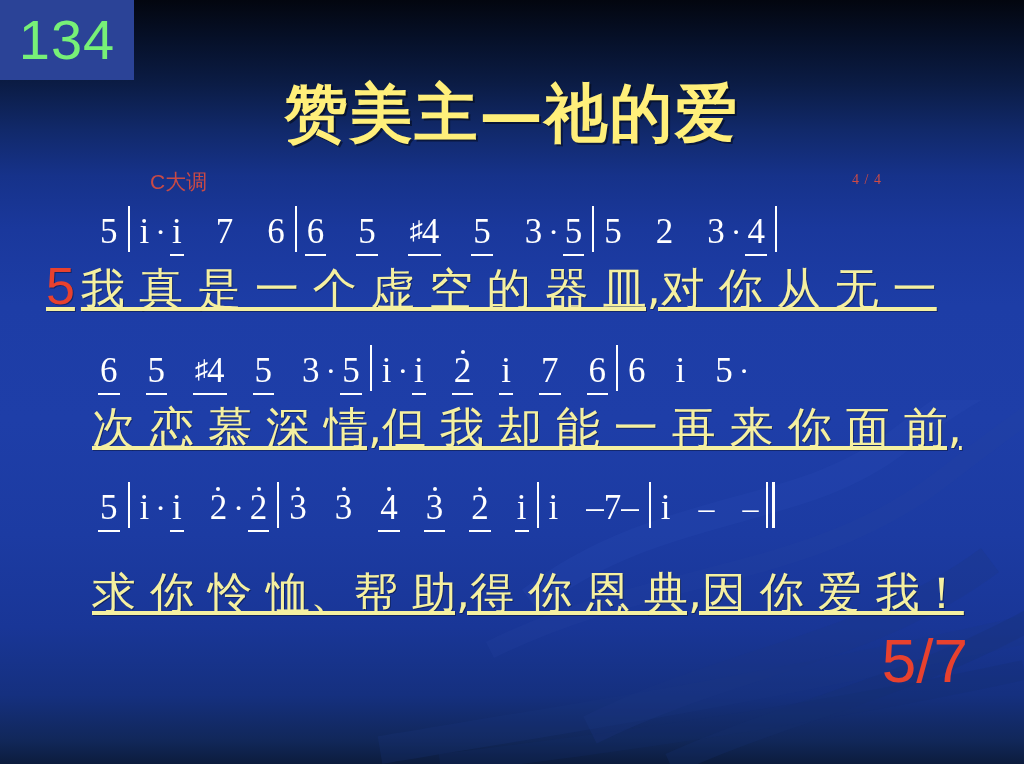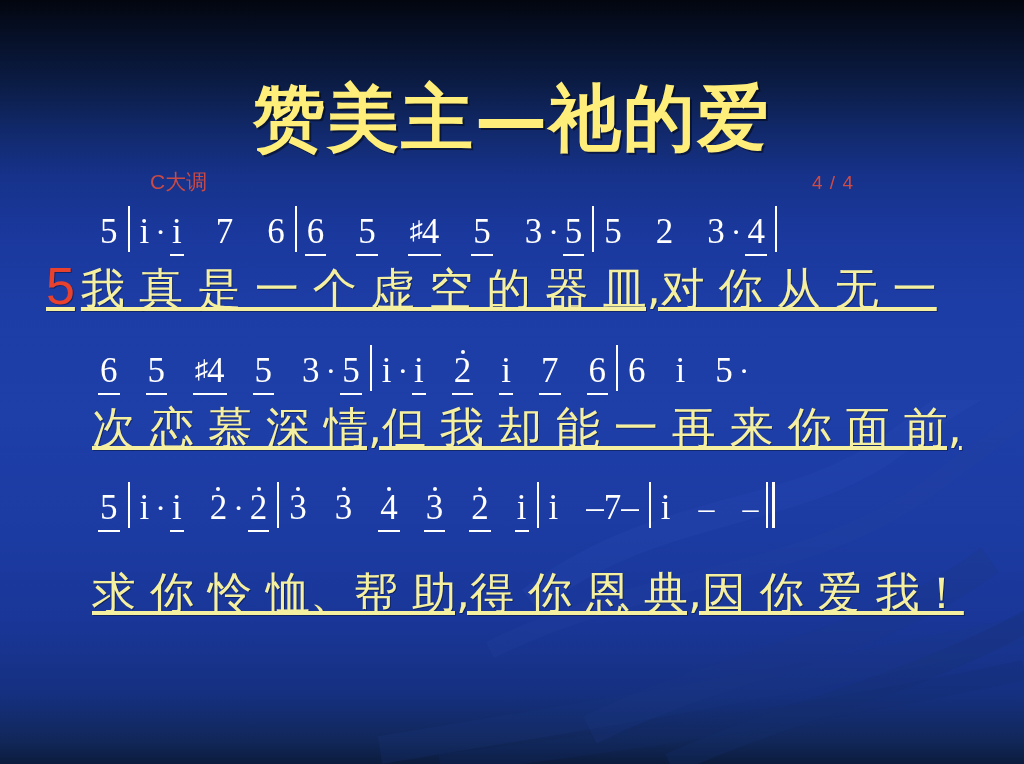--- a/index.html
+++ b/index.html
@@ -61,43 +61,43 @@
 
   
   .title {
     position: absolute;
     top: 82px;
     left: 0;
     width: 1024px;
     text-align: center;
     font-family: "DejaVu Sans", "Liberation Sans", sans-serif;
     font-weight: bold;
-    font-size: 72px;
+    font-size: 63px;
     line-height: 1;
     color: #ffef7a;
     letter-spacing: 2px;
     text-shadow: 2px 2px 0 rgba(0,0,0,0.45);
   }
 
   
   .key-sig {
     position: absolute;
     left: 150px;
     top: 168px;
     font-family: "Liberation Sans", sans-serif;
     font-size: 21px;
     color: #c94a46;
     letter-spacing: 0px;
   }
   .time-sig {
     position: absolute;
-    left: 812px;
+    left: 852px;
     top: 172px;
-    font-family: Liberation Sans, sans-serif;
-    font-size: 19px;
+    font-family: Liberation Serif, serif;
+    font-size: 14px;
     color: #cf4b45;
     letter-spacing: 1px;
   }
 
   
   .staff {
     position: absolute;
     left: 0;
     width: 1024px;
     height: 52px;
@@ -214,20 +214,23 @@
     <path d="M60,200 C190,100 330,120 430,40 C480,0 520,-20 560,-40" fill="none" stroke="#2a4bb4" stroke-width="26" opacity="0.45"></path>
     <path d="M20,250 C180,170 340,180 470,80 C520,42 548,20 580,0" fill="none" stroke="#25439f" stroke-width="18" opacity="0.45"></path>
     <path d="M120,330 C260,260 400,250 520,160" fill="none" stroke="#1b3683" stroke-width="30" opacity="0.5"></path>
     <path d="M200,364 C320,310 430,290 560,220" fill="none" stroke="#16306f" stroke-width="22" opacity="0.5"></path>
   </svg>
   <svg class="swoosh" style="left:0px; top:600px; width:1024px; height:164px;" viewBox="0 0 1024 164" xmlns="http://www.w3.org/2000/svg">
     <path d="M380,150 C560,120 760,90 1024,30" fill="none" stroke="#1b3682" stroke-width="28" opacity="0.4"></path>
     <path d="M440,164 C640,140 840,110 1024,70" fill="none" stroke="#152e6b" stroke-width="20" opacity="0.4"></path>
   </svg>
 
+  <div class="page-badge">
+    <span>134</span>
+  </div>
 
   <div class="title">赞美主—祂的爱</div>
 
   <div class="key-sig">C大调</div>
 
   <div class="time-sig">4 / 4</div>
 
   <div class="staff" style="top:206px;">
     <div class="row-inner" id="l1">
         <span class="tok"><span class="glyph">5</span></span>
@@ -319,14 +322,15 @@
         <span class="dbar"></span>
       </div>
   </div>
 
   <div class="lyrics" style="top:537px;">
     <div class="lyr-inner" style="left:92px;margin-top:28px;">
       <span>求 你 怜 恤、帮 助,得 你 恩 典,因 你 爱  我！</span>
     </div>
   </div>
 
+  <div class="slide-counter">5/7</div>
 
 </div>
 
 </body></html>

